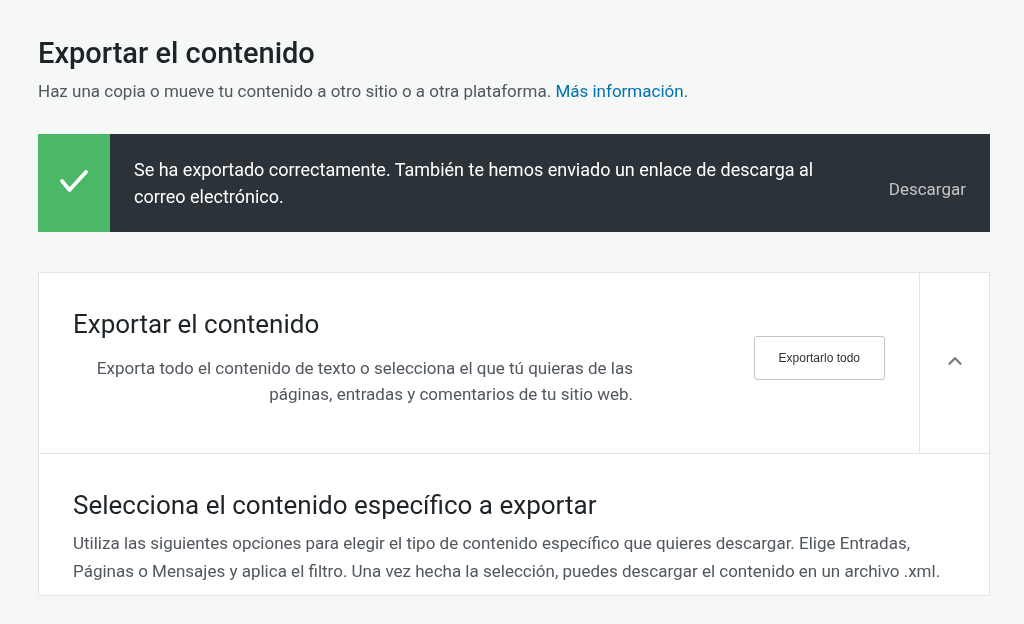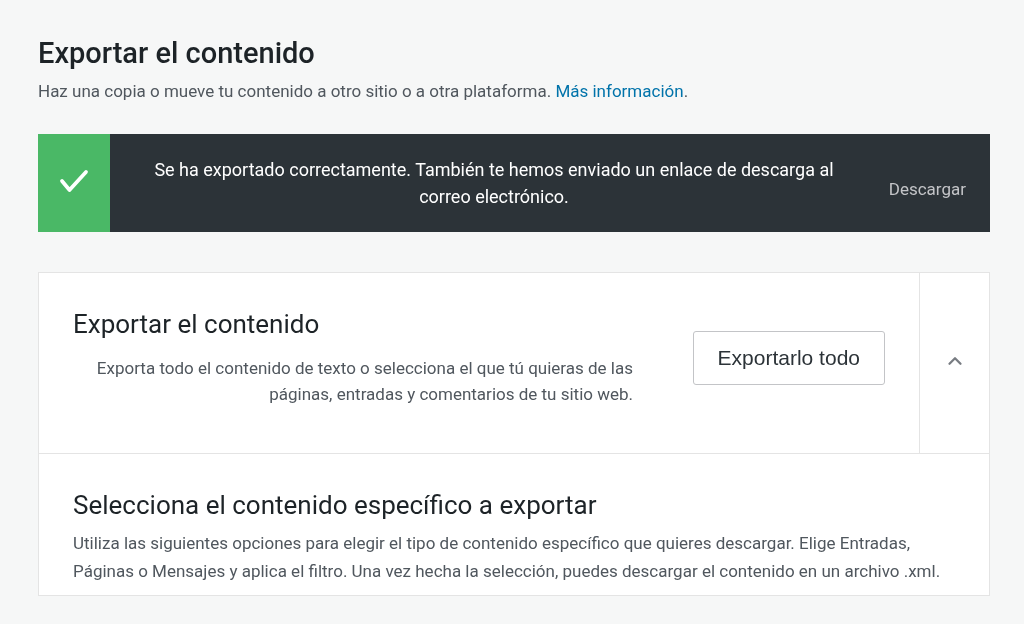--- a/index.html
+++ b/index.html
@@ -32,21 +32,20 @@
       color: #0073aa;
       text-decoration: none;
       cursor: pointer;
       text-align: center;
     }
     .notice-banner {
       display: flex;
       align-items: stretch;
       background: #2c3338;
       margin-bottom: 40px;
-      text-align: center;
     }
     .notice-icon-box {
       width: 72px;
       background: #4ab866;
       display: flex;
       align-items: center;
       justify-content: center;
       flex-shrink: 0;
     }
     .notice-icon-box svg {
@@ -104,21 +103,21 @@
     .card-desc {
       font-size: 17px;
       color: #50575e;
       line-height: 1.55;
       text-align: right;
     }
     .card-button {
       background: #ffffff;
       border: 1px solid #c3c4c7;
       color: #2c3338;
-      font-size: 21px;
+      font-size: 12px;
       padding: 14px 24px;
       border-radius: 3px;
       cursor: pointer;
       white-space: nowrap;
     }
     .card-toggle {
       width: 70px;
       border-left: 1px solid #e4e4e4;
       display: flex;
       align-items: center;

